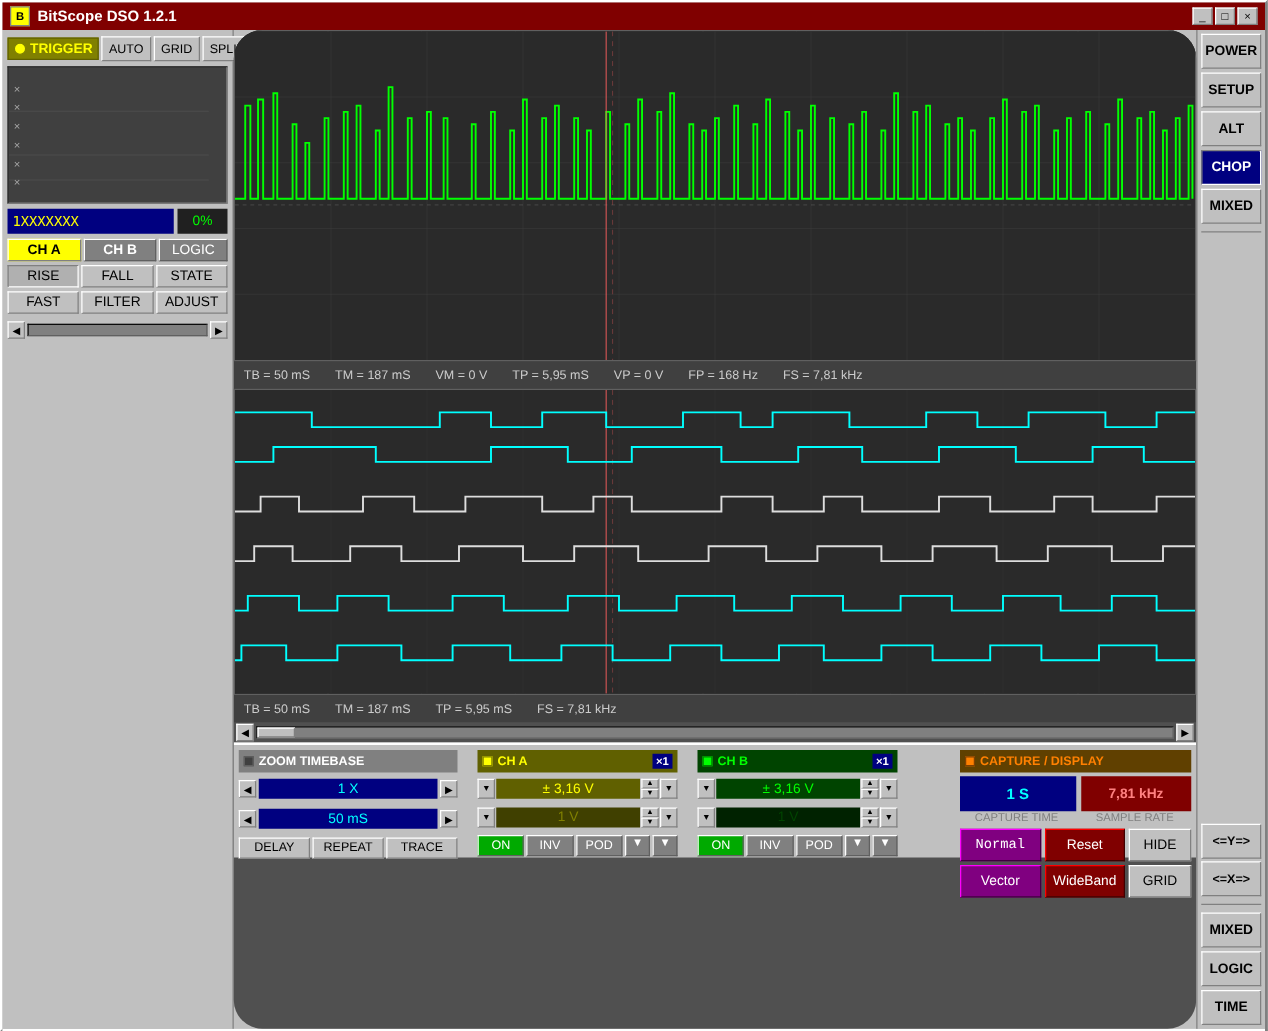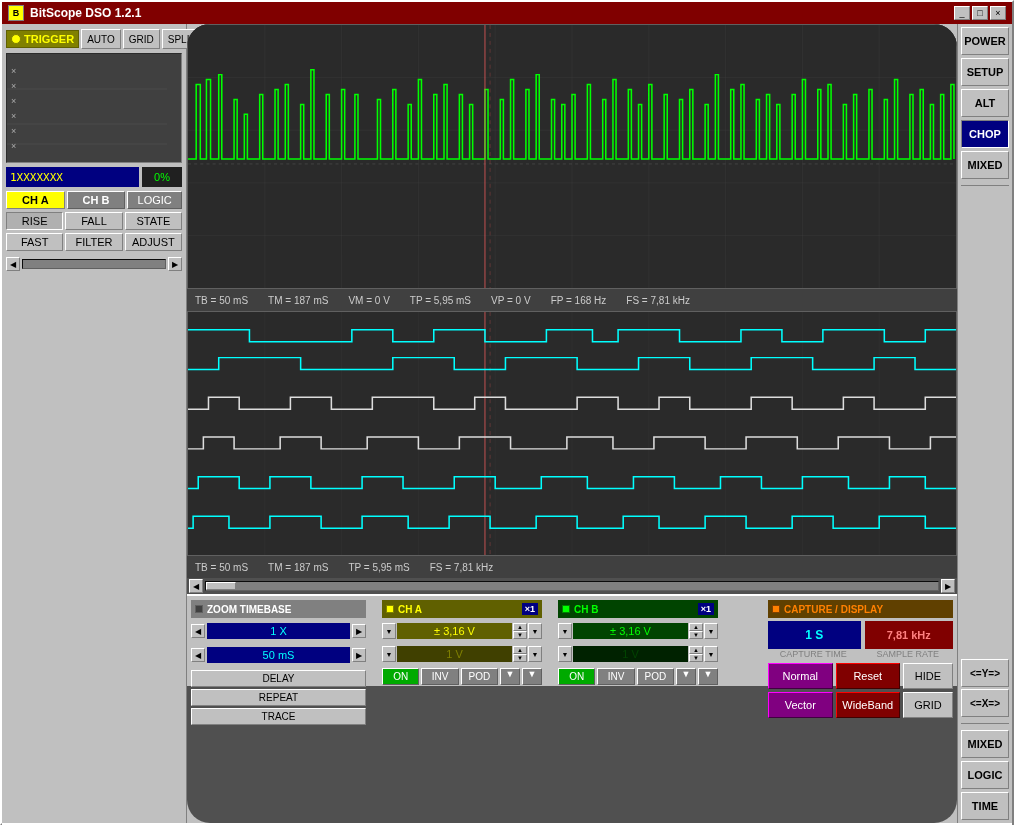--- a/index.html
+++ b/index.html
@@ -388,21 +388,20 @@
       font-size: 11px;
       height: 16px;
       display: flex;
       align-items: center;
       justify-content: center;
     }
     .delay-row {
       display: flex;
       gap: 2px;
       margin-top: 4px;
-      flex-direction: column;
     }
     .delay-btn {
       background: #c0c0c0;
       border: 1px solid;
       border-color: #fff #808080 #808080 #fff;
       padding: 2px 6px;
       font-size: 10px;
       cursor: pointer;
       flex: 1;
       text-align: center;
@@ -642,20 +641,21 @@
     .normal-btn {
       flex: 1;
       background: #800080;
       color: #fff;
       border: 1px solid;
       border-color: #ff00ff #400040 #400040 #ff00ff;
       padding: 3px 4px;
       font-size: 11px;
       cursor: pointer;
       text-align: center;
+      font-family: Liberation Mono, monospace;
     }
     .reset-btn {
       flex: 1;
       background: #800000;
       color: #fff;
       border: 1px solid;
       border-color: #ff0000 #400000 #400000 #ff0000;
       padding: 3px 4px;
       font-size: 11px;
       cursor: pointer;

